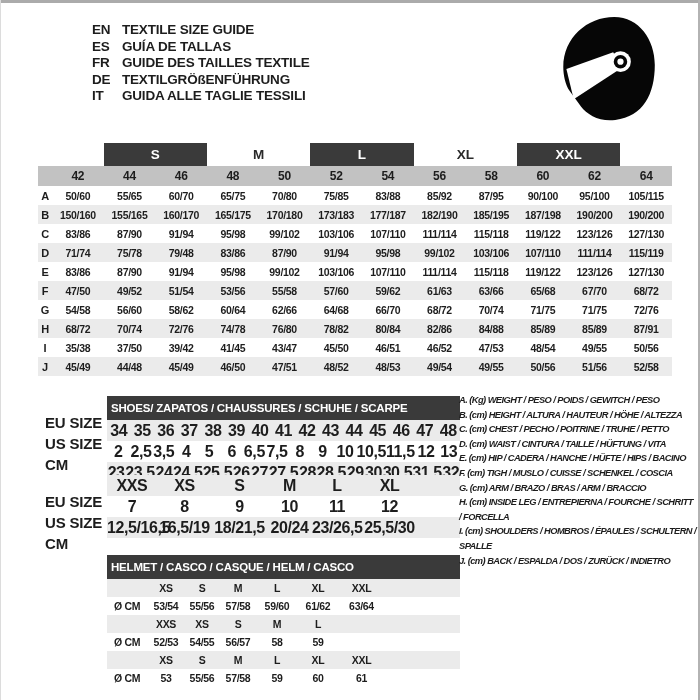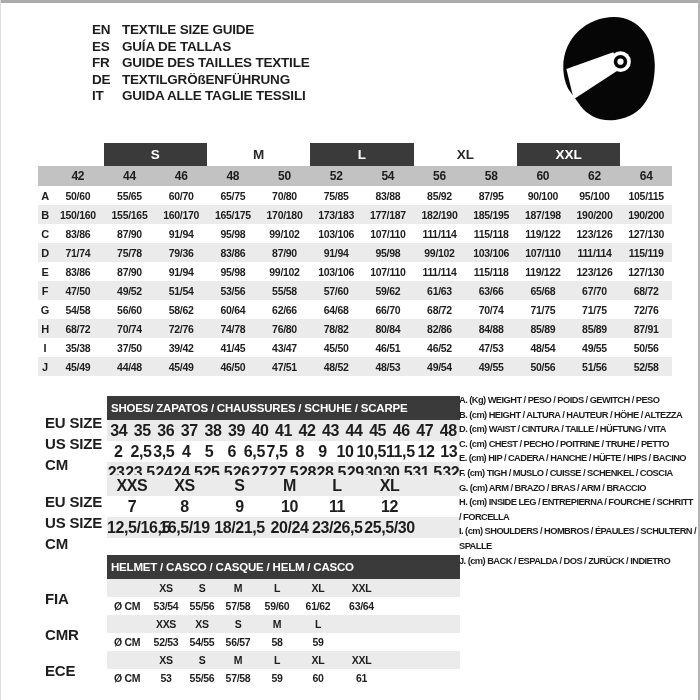--- a/index.html
+++ b/index.html
@@ -41,21 +41,21 @@
   .sec-table{margin-left:62px;width:353px;}
   .bar{height:24px;background:#3a3a3a;color:#ffffff;font-size:11.5px;display:flex;align-items:center;padding-left:4px;letter-spacing:-0.2px;}
   .srow{display:grid;height:21px;align-items:center;text-align:center;font-size:16px;letter-spacing:-0.4px;}
   .srow.gray{background:#ebebeb;}
   .shoes-grid{grid-template-columns:repeat(15,1fr);}
   .gloves-grid{grid-template-columns:50px 55px 55px 45px 50px 55px 1fr;}
   .hrow{display:grid;grid-template-columns:40px 38px 34px 38px 40px 42px 45px 1fr;height:18px;align-items:center;text-align:center;font-size:10.5px;letter-spacing:-0.3px;}
   .hrow.gray{background:#ebebeb;}
 
   
-  #measurements{position:absolute;left:459px;top:393px;width:238px;font-size:9.3px;line-height:14.6px;letter-spacing:-0.55px;}
+  #measurements{position:absolute;left:459px;top:393px;width:238px;font-size:9.3px;line-height:14.6px;letter-spacing:-0.55px;font-style:italic;}
 </style>
 </head>
 <body>
 
 <div id="page">
   <div class="edge-top"></div>
   <div class="edge-left"></div>
   <div class="edge-right"></div>
 
   <div id="langs">
@@ -154,21 +154,21 @@
         <div class="mt-cell">111/114</div>
         <div class="mt-cell">115/118</div>
         <div class="mt-cell">119/122</div>
         <div class="mt-cell">123/126</div>
         <div class="mt-cell">127/130</div>
       </div>
       <div class="mt-row data-row shade">
         <div class="mt-letter">D</div>
         <div class="mt-cell">71/74</div>
         <div class="mt-cell">75/78</div>
-        <div class="mt-cell">79/36</div>
+        <div class="mt-cell">79/48</div>
         <div class="mt-cell">83/86</div>
         <div class="mt-cell">87/90</div>
         <div class="mt-cell">91/94</div>
         <div class="mt-cell">95/98</div>
         <div class="mt-cell">99/102</div>
         <div class="mt-cell">103/106</div>
         <div class="mt-cell">107/110</div>
         <div class="mt-cell">111/114</div>
         <div class="mt-cell">115/119</div>
       </div>
@@ -360,29 +360,20 @@
             <div>18/21,5</div>
             <div>20/24</div>
             <div>23/26,5</div>
             <div>25,5/30</div>
           </div>
         </div>
     </div>
   </div>
 
   <div class="section" id="helmet-sec">
-    <div class="sec-labels">
-        <div class="spacer"></div>
-        <div class="hlabel"></div>
-        <div class="hlabel">FIA</div>
-        <div class="hlabel"></div>
-        <div class="hlabel">CMR</div>
-        <div class="hlabel"></div>
-        <div class="hlabel">ECE</div>
-      </div>
     <div class="sec-table">
       <div class="bar">HELMET / CASCO / CASQUE / HELM / CASCO</div>
       <div class="rows">
           <div class="hrow gray">
             <div></div>
             <div>XS</div>
             <div>S</div>
             <div>M</div>
             <div>L</div>
             <div>XL</div>
@@ -433,22 +424,22 @@
             <div>60</div>
             <div>61</div>
           </div>
         </div>
     </div>
   </div>
 
   <div id="measurements">
       <div class="m-line">A. (Kg) WEIGHT / PESO / POIDS / GEWITCH / PESO</div>
       <div class="m-line">B. (cm) HEIGHT / ALTURA / HAUTEUR / HÖHE / ALTEZZA</div>
+      <div class="m-line">C. (cm) CHEST / PECHO / POITRINE / TRUHE / PETTO</div>
       <div class="m-line">D. (cm) WAIST / CINTURA / TAILLE / HÜFTUNG / VITA</div>
-      <div class="m-line">C. (cm) CHEST / PECHO / POITRINE / TRUHE / PETTO</div>
       <div class="m-line">E. (cm) HIP / CADERA / HANCHE / HÜFTE / HIPS /  BACINO</div>
       <div class="m-line">F. (cm) TIGH / MUSLO / CUISSE / SCHENKEL / COSCIA</div>
       <div class="m-line">G. (cm) ARM  / BRAZO / BRAS / ARM / BRACCIO</div>
       <div class="m-line">H. (cm) INSIDE LEG / ENTREPIERNA / FOURCHE / SCHRITT / FORCELLA</div>
       <div class="m-line">I.  (cm) SHOULDERS / HOMBROS / ÉPAULES / SCHULTERN / SPALLE</div>
       <div class="m-line">J. (cm) BACK / ESPALDA / DOS / ZURÜCK / INDIETRO</div>
     </div>
 </div>
 
 </body></html>

